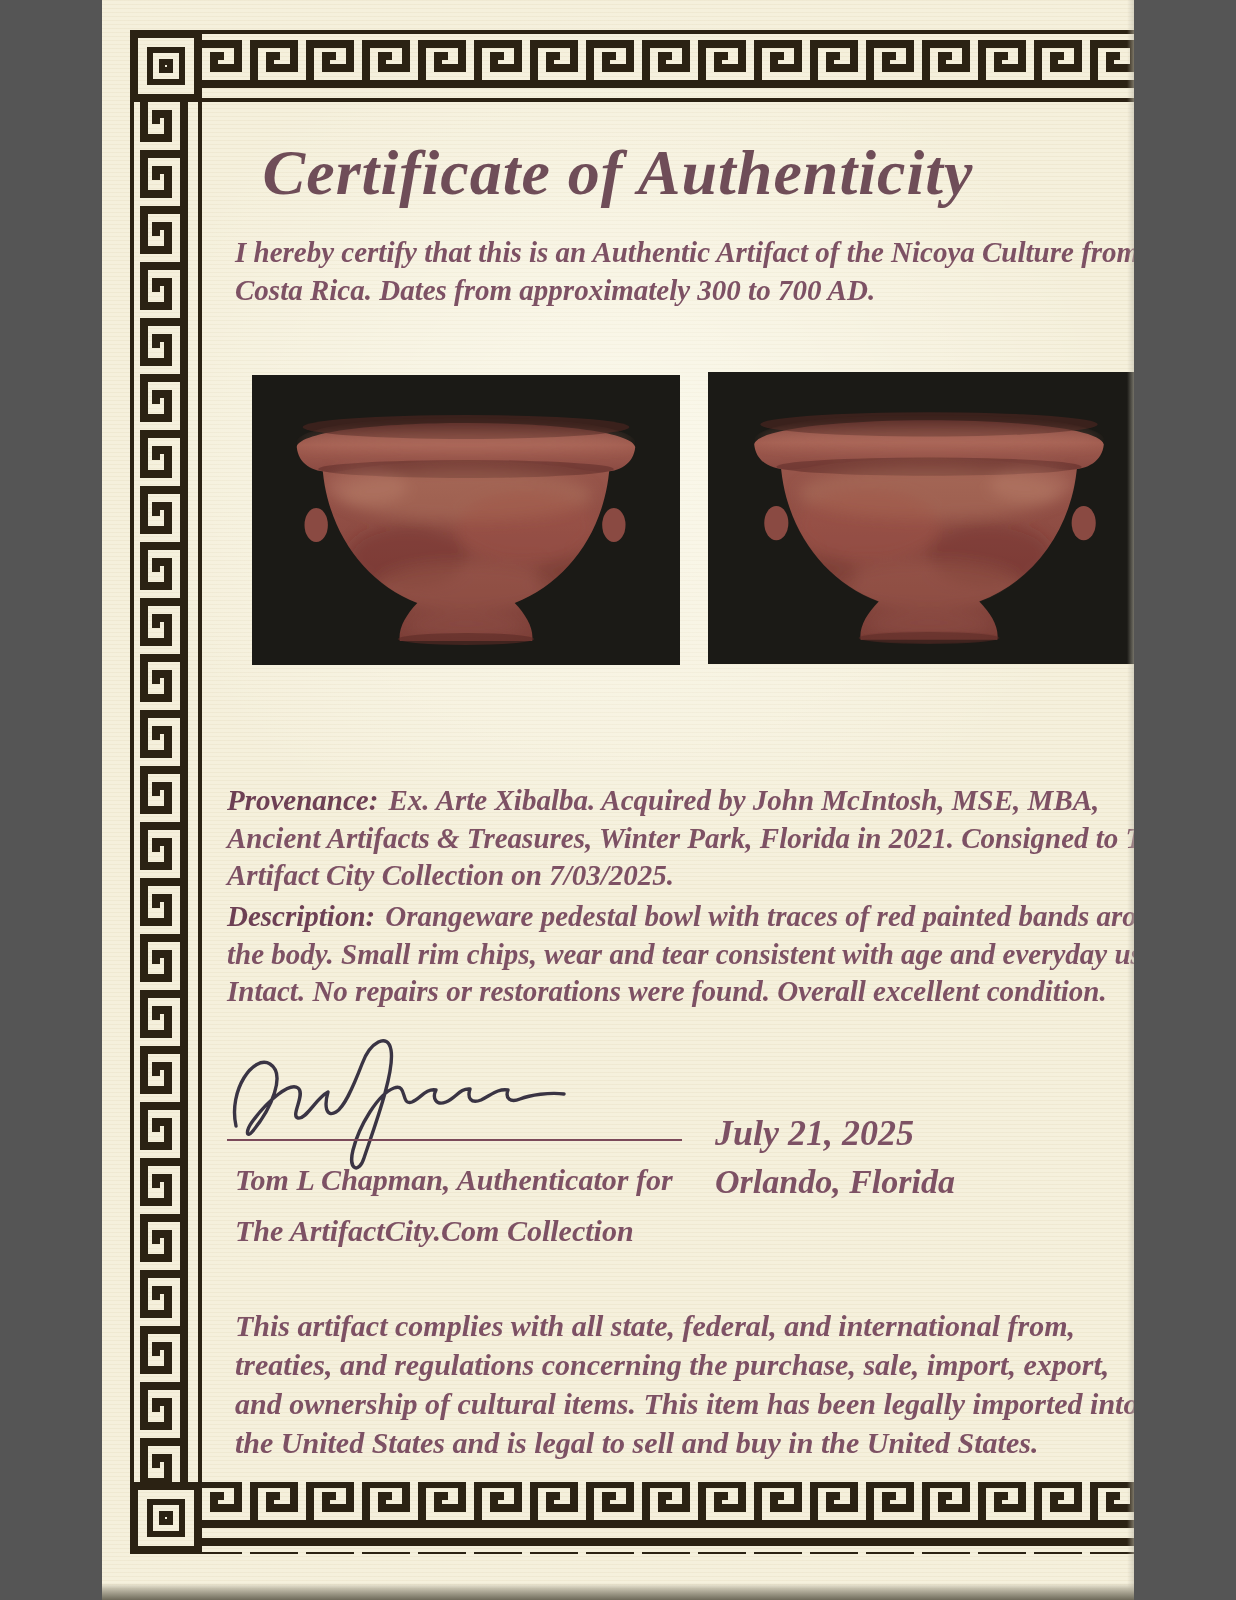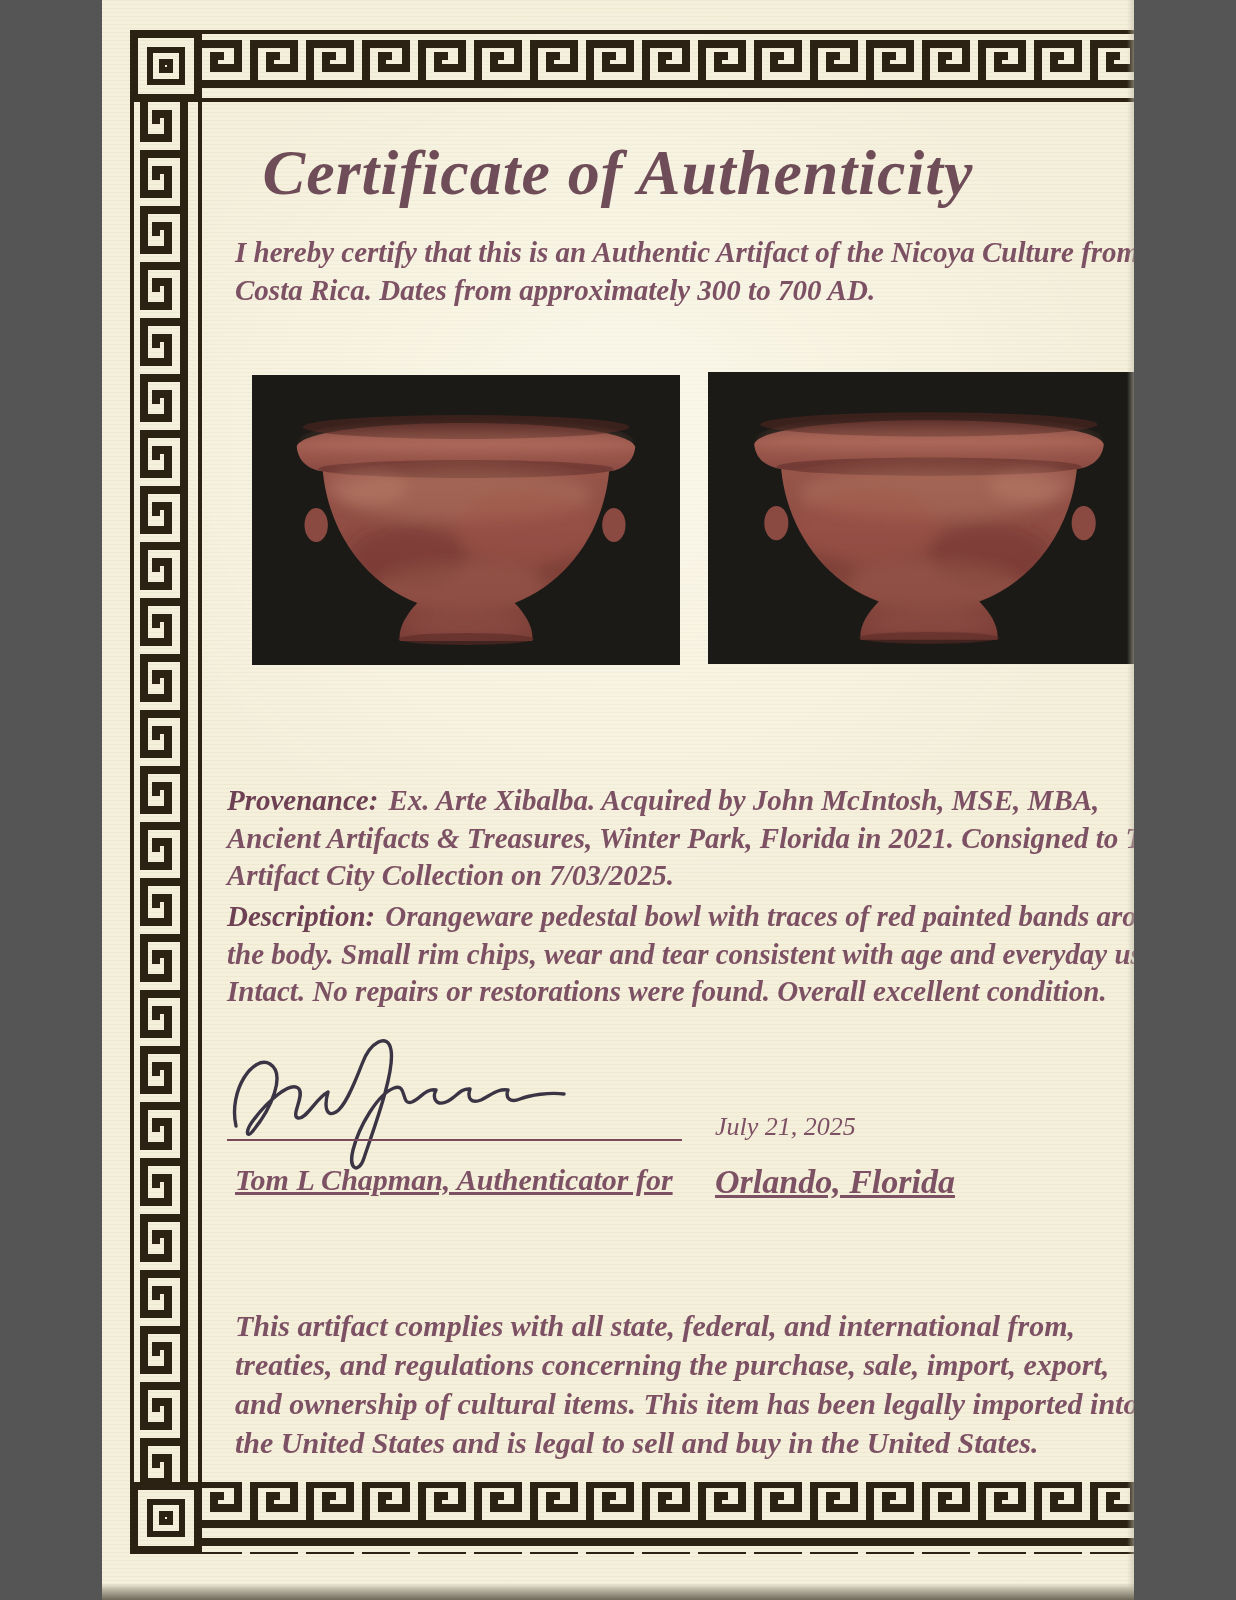--- a/index.html
+++ b/index.html
@@ -41,22 +41,22 @@
   .section{position:absolute;left:125px;width:965px;}
   .sec-dimensions{top:729px;}
   .sec-provenance{top:782px;}
   .sec-description{top:898px;font-style:italic;}
   .lbl{font-weight:700;color:#6d4054;margin-right:10px;}
   .sig-svg{position:absolute;left:112px;top:1030px;}
   .sig-line{
     position:absolute;left:125px;top:1139px;width:455px;height:2px;
     background:#7b4a5a;
   }
-  .sig-date{position:absolute;left:613px;top:1112px;font-size:26px;font-weight:400;font-style:italic;color:#7d5164;}
-  .row-signer{top:1163px;text-decoration:underline;}
+  .sig-date{position:absolute;left:613px;top:1112px;font-size:36px;font-weight:700;font-style:italic;color:#7d5164;}
+  .row-signer{top:1163px;}
   .row-collection{top:1214px;}
   .col-left{position:absolute;left:133px;font-size:30px;font-weight:700;font-style:italic;color:#7d5164;}
   .col-right{position:absolute;left:613px;font-size:34px;font-weight:700;font-style:italic;color:#7d5164;}
   .col-right2{position:absolute;left:597px;font-size:30px;font-weight:700;font-style:italic;color:#7d5164;}
   .legal{position:absolute;left:133px;top:1306px;width:905px;font-size:30px;}
 </style>
 </head>
 <body>
 
 <div class="page">
@@ -160,18 +160,19 @@
              C194,53 186,76 198,72 C206,69 212,58 222,60 C218,68 222,76 232,72
              C242,68 246,58 256,59 C253,68 257,74 267,70 C276,66 284,58 294,60
              C291,68 296,73 306,69 C316,65 336,62 350,64" fill="none" stroke="#3a3444" stroke-width="3.4" stroke-linecap="round" stroke-linejoin="round"></path>
   </svg>
   <div class="sig-line"></div>
   <div class="sig-date">July 21, 2025</div>
 
   <div class="col-left row-signer">Tom L Chapman, Authenticator for</div>
   <div class="col-right row-signer">Orlando, Florida</div>
 
+  <div class="col-left row-collection">The ArtifactCity.Com Collection</div>
 
   <div class="legal bodytext">This artifact complies with all state, federal, and international from, treaties, and regulations concerning the purchase, sale, import, export, and ownership of cultural items. This item has been legally imported into the United States and is legal to sell and buy in the United States.</div>
 
   <div class="scan-edge-right"></div>
   <div class="scan-edge-bottom"></div>
 </div>
 
 </body></html>

